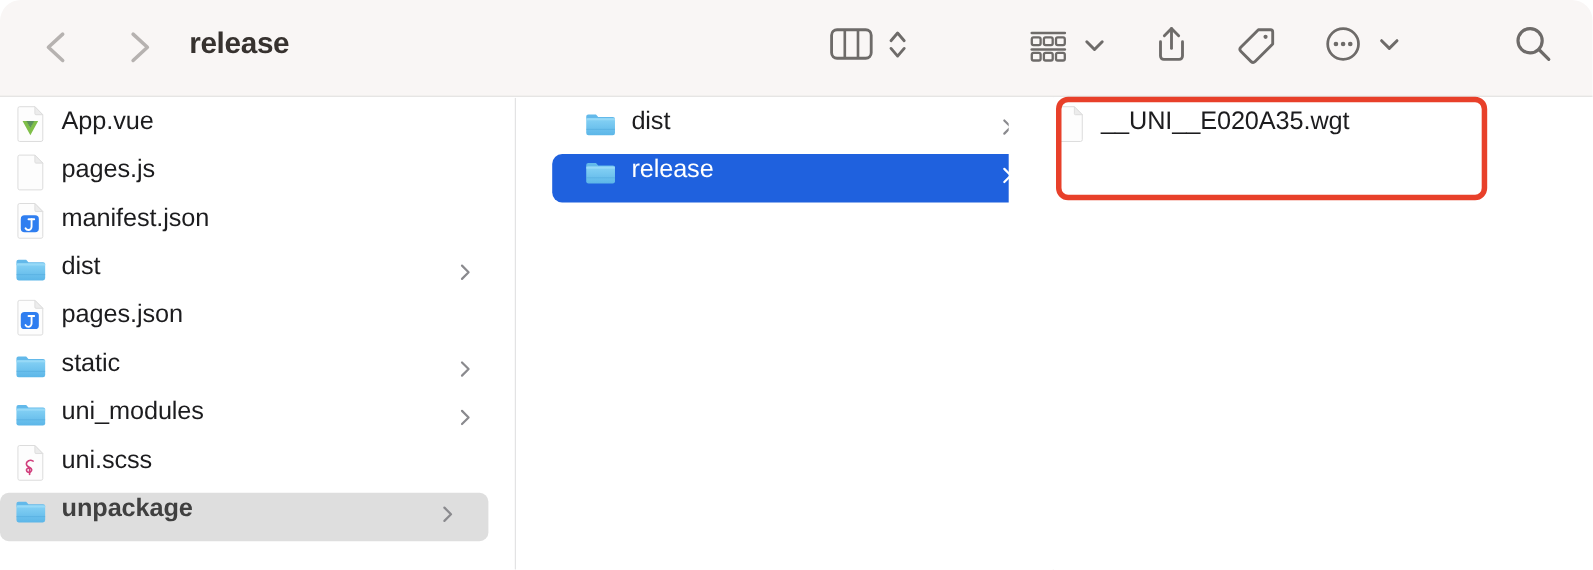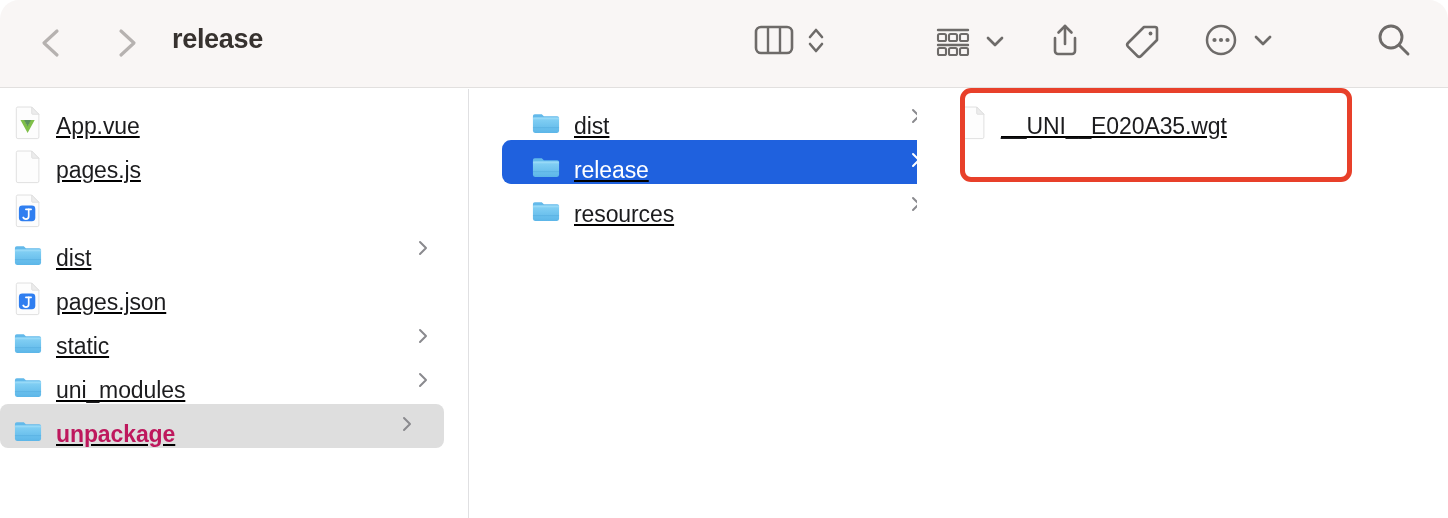--- a/index.html
+++ b/index.html
@@ -99,24 +99,23 @@
 
   .col-inner {
     position: relative;
     padding-top: 7px;
   }
 
   .row {
     position: relative;
     height: 44px;
     display: flex;
-    align-items: flex-end;
+    align-items: flex-start;
     box-sizing: border-box;
     cursor: default;
-    text-decoration: underline;
   }
 
   
   #col-1 .row { padding-left: 14px; margin-right: 8px; border-radius: 7px; }
   
   #col-2 .row { padding-left: 30px; margin-left: 8px; margin-right: 12px; border-radius: 9px; }
   
   #col-3 .row { padding-left: 34px; margin-left: 8px; margin-right: 12px; border-radius: 9px; }
 
   .row .label {
@@ -147,21 +146,21 @@
 
   
   .row.sel-active {
     background: #1f61de;
   }
   .row.sel-active .label { color: #ffffff; }
 
   .row.sel-inactive {
     background: #dedede;
   }
-  .row.sel-inactive .label { color: #be185d; font-weight: bold; }
+  .row.sel-inactive .label { color: #404040; font-weight: bold; }
 
   
   #col-1 .row.sel-inactive { margin-right: 24px; border-radius: 8px; }
 
   
   #annotation-box {
     position: absolute;
     left: 960px;
     top: 88px;
     width: 392px;
@@ -300,20 +299,21 @@
           <div class="row">
             <span class="icon-wrap">
               <svg width="26" height="34" viewBox="0 0 25 34">
                 <path d="M2.4 1 L16.2 1 L23.4 8.3 L23.4 31 a1.6 1.6 0 0 1 -1.6 1.6 L2.4 32.6 a1.6 1.6 0 0 1 -1.6 -1.6 L0.8 2.6 a1.6 1.6 0 0 1 1.6 -1.6 Z" fill="#fdfdfd" stroke="#dcdcdc" stroke-width="0.9"></path>
                 <path d="M16.2 1 L23.4 8.3 L17.2 8.3 a1 1 0 0 1 -1 -1 Z" fill="#ececec" stroke="#dcdcdc" stroke-width="0.8"></path>
                 <rect x="3.4" y="11.6" width="16.4" height="15.6" rx="3.4" fill="#2f7ef0"></rect>
                 <path d="M13.2 15.3 L13.2 22.2 a2.9 2.9 0 0 1 -2.9 2.9 a2.9 2.9 0 0 1 -2.6 -1.6" fill="none" stroke="#ffffff" stroke-width="1.7" stroke-linecap="round"></path>
                 <line x1="10.4" y1="15.3" x2="15.6" y2="15.3" stroke="#ffffff" stroke-width="1.7" stroke-linecap="round"></line>
               </svg>
             </span>
+            <span class="label">manifest.json</span>
           </div>
           <div class="row">
             <span class="icon-wrap">
               <svg width="30" height="24" viewBox="0 0 30 24">
                 <defs>
                   <linearGradient id="fg" x1="0" y1="0" x2="0" y2="1">
                     <stop offset="0%" stop-color="#86d2f5"></stop>
                     <stop offset="100%" stop-color="#5cb6e8"></stop>
                   </linearGradient>
                 </defs>
@@ -373,20 +373,31 @@
                 <rect x="1" y="6" width="28" height="16.6" rx="2.2" fill="url(#fg)"></rect>
                 <rect x="1" y="6" width="28" height="2.1" fill="#9ddcf8" opacity="0.75"></rect>
                 <rect x="1" y="16.4" width="28" height="1.1" fill="#4ea6dc" opacity="0.45"></rect>
               </svg>
             </span>
             <span class="label">uni_modules</span>
             <span class="disc"><svg width="14" height="20" viewBox="0 0 14 20">
                 <path d="M4 4 L10 10 L4 16" fill="none" stroke="#8a8a8e" stroke-width="2" stroke-linecap="round" stroke-linejoin="round"></path>
               </svg></span>
           </div>
+          <div class="row">
+            <span class="icon-wrap">
+              <svg width="26" height="34" viewBox="0 0 25 34">
+                <path d="M2.4 1 L16.2 1 L23.4 8.3 L23.4 31 a1.6 1.6 0 0 1 -1.6 1.6 L2.4 32.6 a1.6 1.6 0 0 1 -1.6 -1.6 L0.8 2.6 a1.6 1.6 0 0 1 1.6 -1.6 Z" fill="#fdfdfd" stroke="#dcdcdc" stroke-width="0.9"></path>
+                <path d="M16.2 1 L23.4 8.3 L17.2 8.3 a1 1 0 0 1 -1 -1 Z" fill="#ececec" stroke="#dcdcdc" stroke-width="0.8"></path>
+                <path d="M14.6 15.2 a4.4 4.4 0 0 0 -5.6 0.9 a2.7 2.7 0 0 0 0.7 3.8 c1.6 1.1 3.5 1.4 3.6 3 c0.1 1.5 -1.4 2.6 -2.8 2.4 c-1.4 -0.2 -2.2 -1.5 -1.8 -2.6 c0.4 -1.1 1.9 -1.5 2.9 -0.9" fill="none" stroke="#d1407d" stroke-width="1.5" stroke-linecap="round"></path>
+                <line x1="11.4" y1="21.4" x2="11.4" y2="27.4" stroke="#d1407d" stroke-width="1.5" stroke-linecap="round"></line>
+              </svg>
+            </span>
+            <span class="label">uni.scss</span>
+          </div>
           <div class="row sel-inactive">
             <span class="icon-wrap">
               <svg width="30" height="24" viewBox="0 0 30 24">
                 <defs>
                   <linearGradient id="fg" x1="0" y1="0" x2="0" y2="1">
                     <stop offset="0%" stop-color="#86d2f5"></stop>
                     <stop offset="100%" stop-color="#5cb6e8"></stop>
                   </linearGradient>
                 </defs>
                 <path d="M1 4.5 a2 2 0 0 1 2 -2 L10.5 2.5 l2.2 2.4 L27 4.9 a2 2 0 0 1 2 2 L29 7.6 L1 7.6 Z" fill="#63b9ea"></path>
@@ -437,40 +448,20 @@
                 <rect x="1" y="6" width="28" height="16.6" rx="2.2" fill="url(#fg)"></rect>
                 <rect x="1" y="6" width="28" height="2.1" fill="#9ddcf8" opacity="0.75"></rect>
                 <rect x="1" y="16.4" width="28" height="1.1" fill="#4ea6dc" opacity="0.45"></rect>
               </svg>
             </span>
             <span class="label">release</span>
             <span class="disc"><svg width="14" height="20" viewBox="0 0 14 20">
                 <path d="M4 4 L10 10 L4 16" fill="none" stroke="#ffffff" stroke-width="2" stroke-linecap="round" stroke-linejoin="round"></path>
               </svg></span>
           </div>
-          <div class="row">
-            <span class="icon-wrap">
-              <svg width="30" height="24" viewBox="0 0 30 24">
-                <defs>
-                  <linearGradient id="fg" x1="0" y1="0" x2="0" y2="1">
-                    <stop offset="0%" stop-color="#86d2f5"></stop>
-                    <stop offset="100%" stop-color="#5cb6e8"></stop>
-                  </linearGradient>
-                </defs>
-                <path d="M1 4.5 a2 2 0 0 1 2 -2 L10.5 2.5 l2.2 2.4 L27 4.9 a2 2 0 0 1 2 2 L29 7.6 L1 7.6 Z" fill="#63b9ea"></path>
-                <rect x="1" y="6" width="28" height="16.6" rx="2.2" fill="url(#fg)"></rect>
-                <rect x="1" y="6" width="28" height="2.1" fill="#9ddcf8" opacity="0.75"></rect>
-                <rect x="1" y="16.4" width="28" height="1.1" fill="#4ea6dc" opacity="0.45"></rect>
-              </svg>
-            </span>
-            <span class="label">resources</span>
-            <span class="disc"><svg width="14" height="20" viewBox="0 0 14 20">
-                <path d="M4 4 L10 10 L4 16" fill="none" stroke="#8a8a8e" stroke-width="2" stroke-linecap="round" stroke-linejoin="round"></path>
-              </svg></span>
-          </div>
         </div>
     </div>
     <div class="column" id="col-3">
       <div class="col-inner">
           <div class="row">
             <span class="icon-wrap">
               <svg width="26" height="34" viewBox="0 0 25 34">
                 <path d="M2.4 1 L16.2 1 L23.4 8.3 L23.4 31 a1.6 1.6 0 0 1 -1.6 1.6 L2.4 32.6 a1.6 1.6 0 0 1 -1.6 -1.6 L0.8 2.6 a1.6 1.6 0 0 1 1.6 -1.6 Z" fill="#fdfdfd" stroke="#dcdcdc" stroke-width="0.9"></path>
                 <path d="M16.2 1 L23.4 8.3 L17.2 8.3 a1 1 0 0 1 -1 -1 Z" fill="#ececec" stroke="#dcdcdc" stroke-width="0.8"></path>
               </svg>

